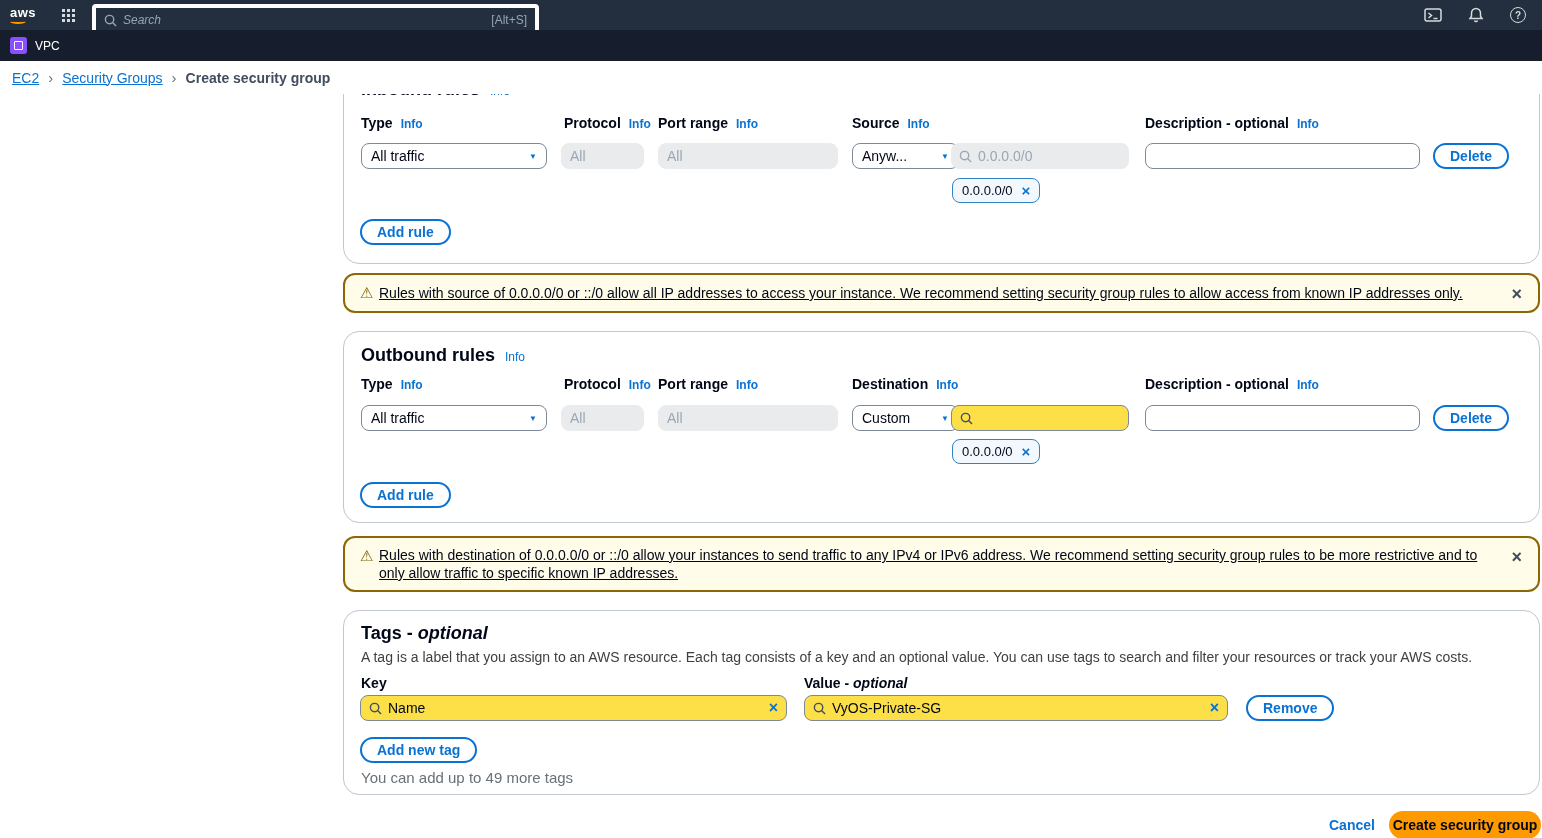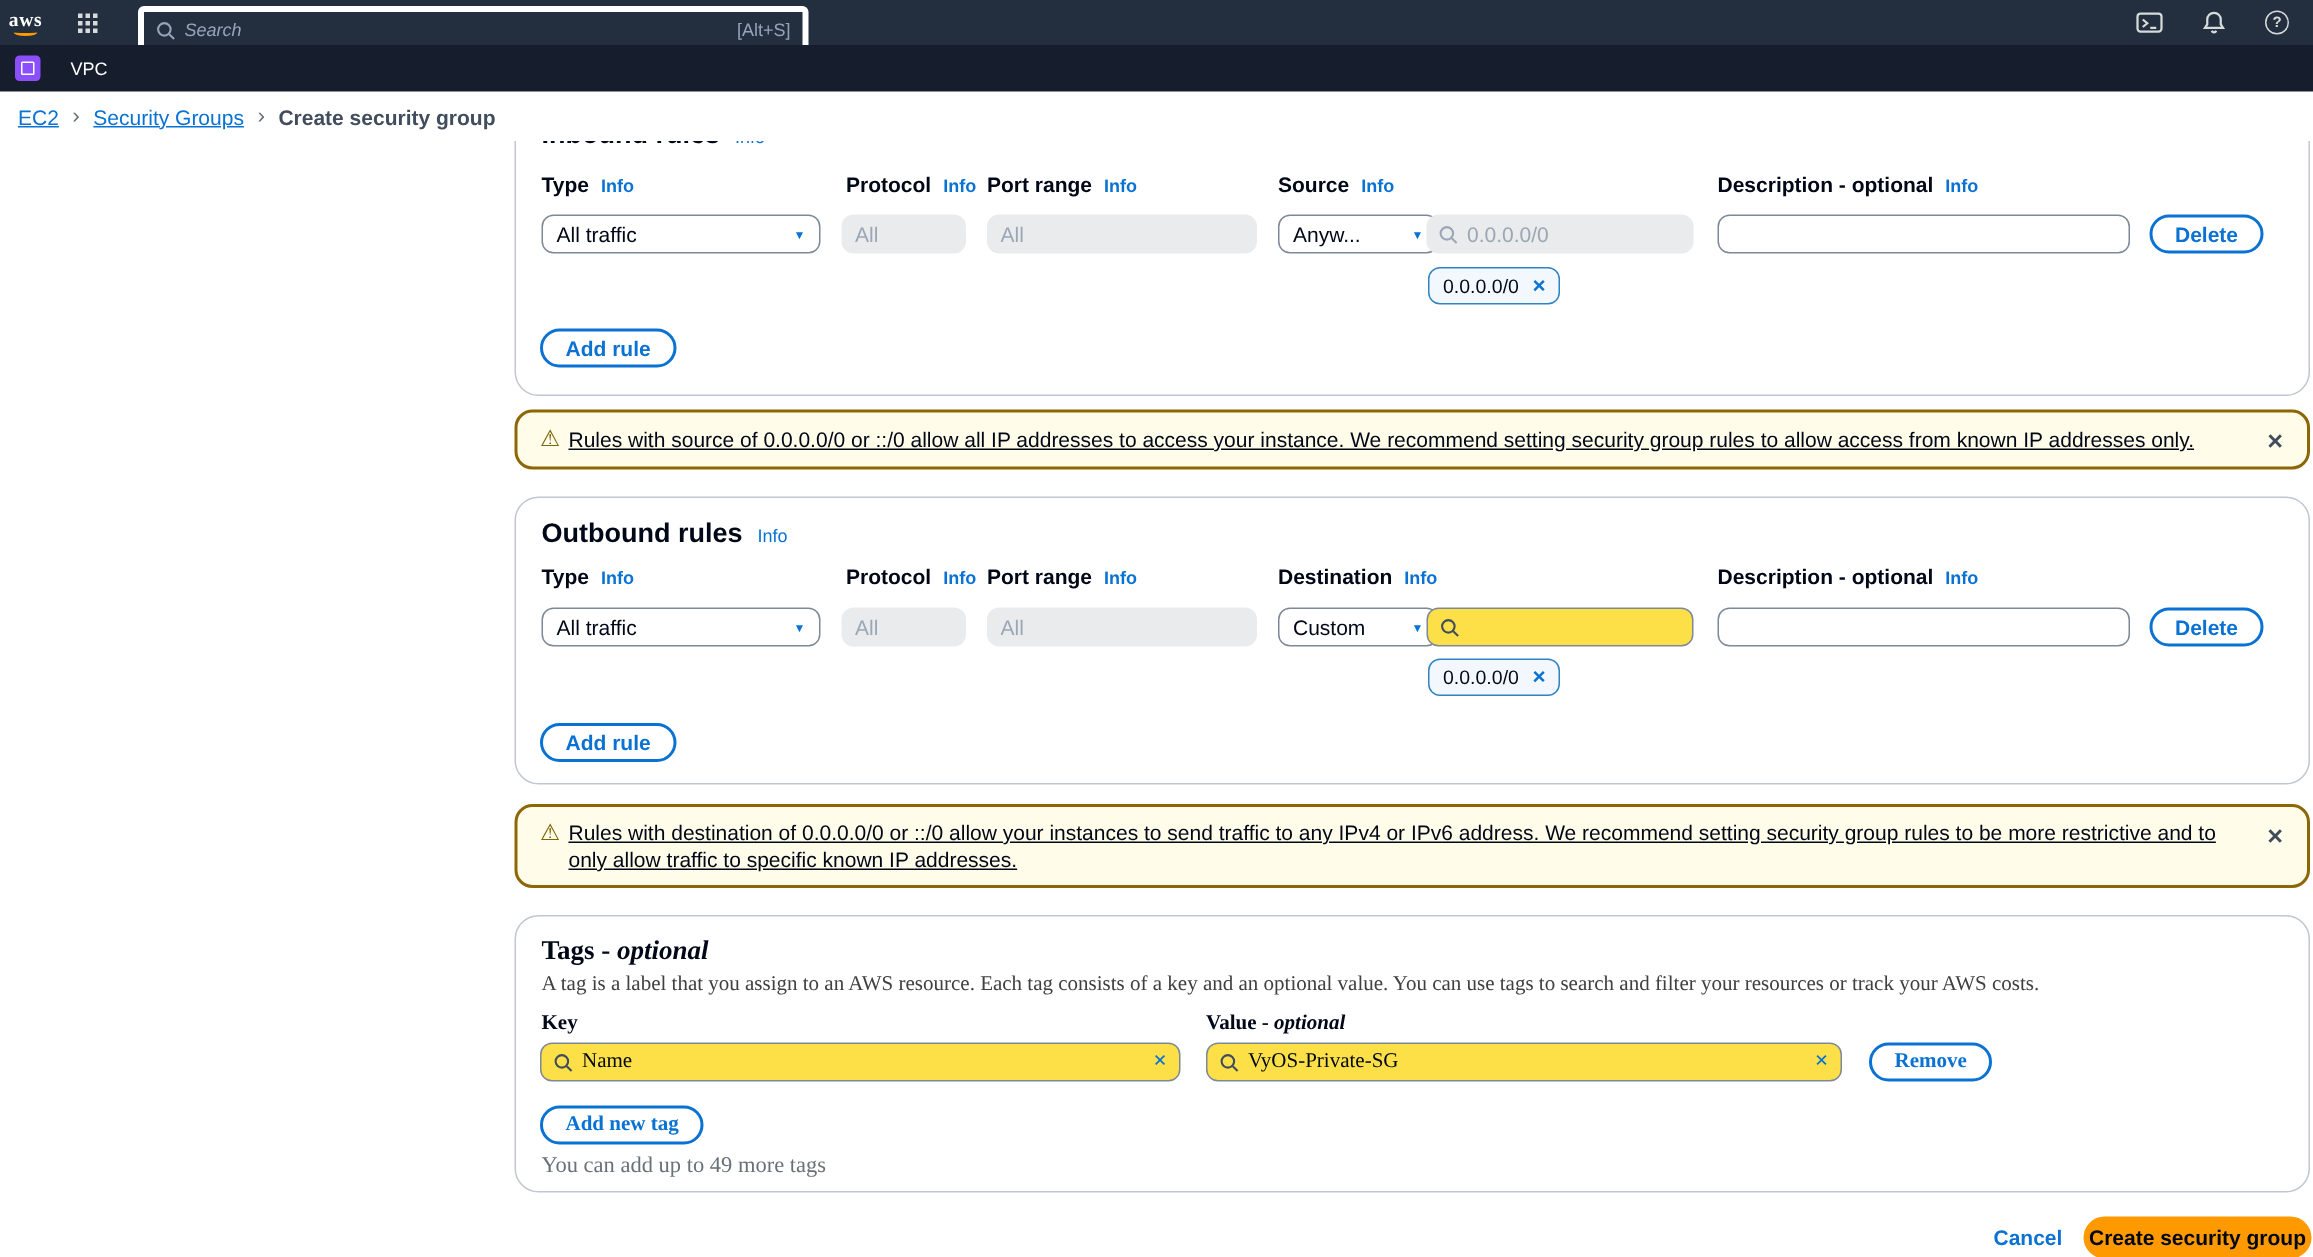--- a/index.html
+++ b/index.html
@@ -1,49 +1,49 @@
 <!DOCTYPE html>
 <html><head>
 <meta charset="utf-8">
 <style>
   *{box-sizing:border-box;margin:0;padding:0;}
   html,body{width:1542px;height:838px;}
   body{position:relative;overflow:hidden;background:#fff;font-family:"Liberation Sans",sans-serif;color:#000716;}
 
   
   .topbar{position:absolute;top:0;left:0;width:1542px;height:30px;background:#232f3e;display:flex;align-items:center;z-index:10;}
-  .aws-logo{display:flex;flex-direction:column;align-items:center;cursor:pointer;width:34px;font-family:Liberation Serif, serif;}
+  .aws-logo{margin-left:10px;display:flex;flex-direction:column;align-items:flex-start;cursor:pointer;width:34px;}
   .aws-text{color:#fff;font-weight:bold;font-size:13px;line-height:12px;letter-spacing:.5px;}
   .aws-smile{width:16px;height:5px;border-bottom:2px solid #ff9900;border-radius:0 0 60% 60%;}
   .apps-grid{margin-left:18px;display:grid;grid-template-columns:repeat(3,3px);grid-auto-rows:3px;gap:2px;cursor:pointer;}
   .apps-grid i{background:#d5dbdb;display:block;}
   .search-box{position:absolute;left:92px;top:4px;width:447px;height:22px;border:4px solid #ffffff;border-radius:4px;display:flex;align-items:center;padding:12px 8px;color:#95a5b6;cursor:text;}
   .search-ph{font-style:italic;font-size:12px;margin-left:6px;flex:1;}
   .search-shortcut{font-size:12px;}
   .top-icons{position:absolute;right:16px;top:0;height:30px;display:flex;align-items:center;gap:26px;}
   .top-icon{color:#d5dbdb;cursor:pointer;display:flex;align-items:center;}
   .help-circle{width:16px;height:16px;border:1.5px solid #d5dbdb;border-radius:50%;color:#d5dbdb;font-size:10px;font-weight:bold;display:flex;align-items:center;justify-content:center;}
 
   
   .servicebar{position:absolute;top:30px;left:0;width:1542px;height:31px;background:#161e2d;display:flex;align-items:center;padding-left:10px;z-index:10;}
   .vpc-icon{width:17px;height:17px;border-radius:3px;background:#8c4fff;position:relative;display:inline-block;}
   .vpc-icon::after{content:"";position:absolute;inset:4px;border:1.5px solid #fff;border-radius:1px;}
-  .service-name{color:#fff;font-size:12px;margin-left:20px;text-align:right;}
+  .service-name{color:#fff;font-size:12px;margin-left:8px;text-align:right;}
 
   
   .breadcrumb-bar{position:absolute;top:61px;left:0;width:1542px;height:33px;background:#fff;z-index:5;display:flex;align-items:center;padding-left:12px;font-size:14px;}
   .crumb-link{color:#0972d3;text-decoration:underline;cursor:pointer;}
   .crumb-sep{color:#687078;margin:0 9px;font-size:15px;}
   .crumb-current{color:#414d5c;font-weight:700;}
 
   
   .panel{position:absolute;left:343px;width:1197px;background:#fff;border:1px solid #c0c7d0;border-radius:16px;z-index:1;}
   .inbound{top:76px;height:188px;}
   .outbound{top:331px;height:192px;}
-  .tags-panel{top:610px;height:185px;font-family:Liberation Serif, serif;}
+  .tags-panel{top:610px;height:185px;}
   .panel h2{font-size:18px;color:#000716;display:inline;}
   .title-row{position:absolute;left:17px;display:flex;align-items:baseline;gap:10px;}
   .inbound .title-row{top:2px;}
   .outbound .title-row{top:13px;}
   .tags-panel .title-row{top:12px;}
   .info-link{color:#0972d3;font-size:12px;cursor:pointer;text-decoration:none;}
 
   .col-label{position:absolute;font-size:14px;font-weight:700;color:#000716;display:flex;gap:8px;align-items:baseline;white-space:nowrap;}
   .inbound .col-label{top:38px;}
   .outbound .col-label{top:44px;}

